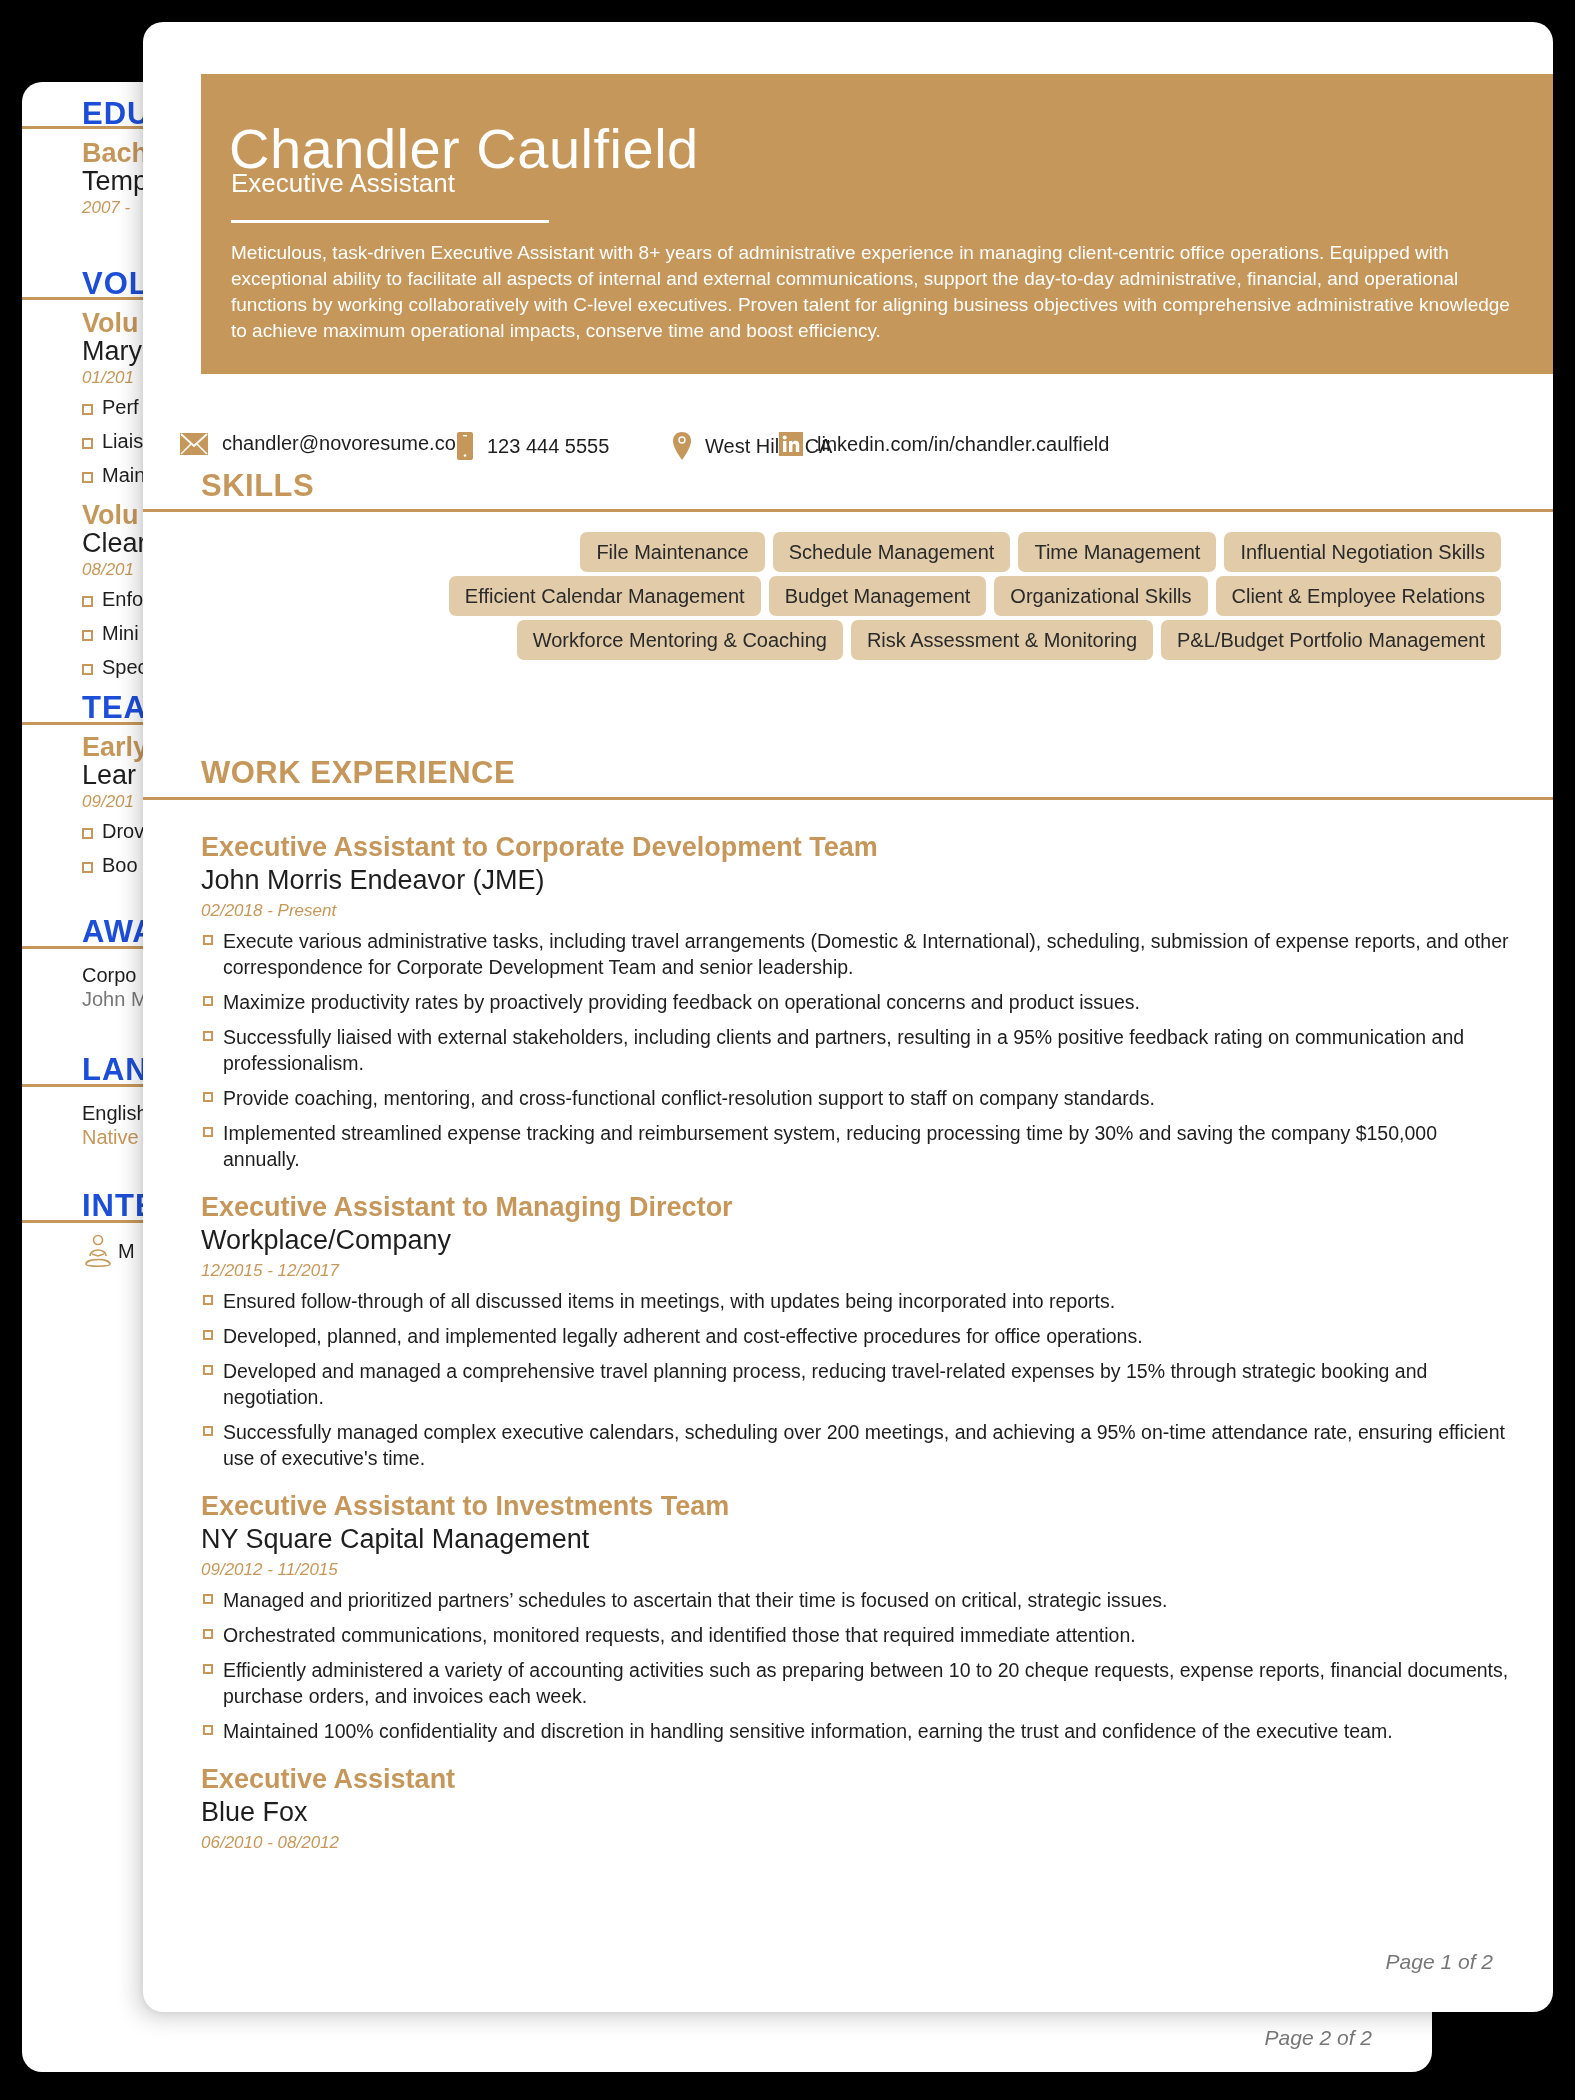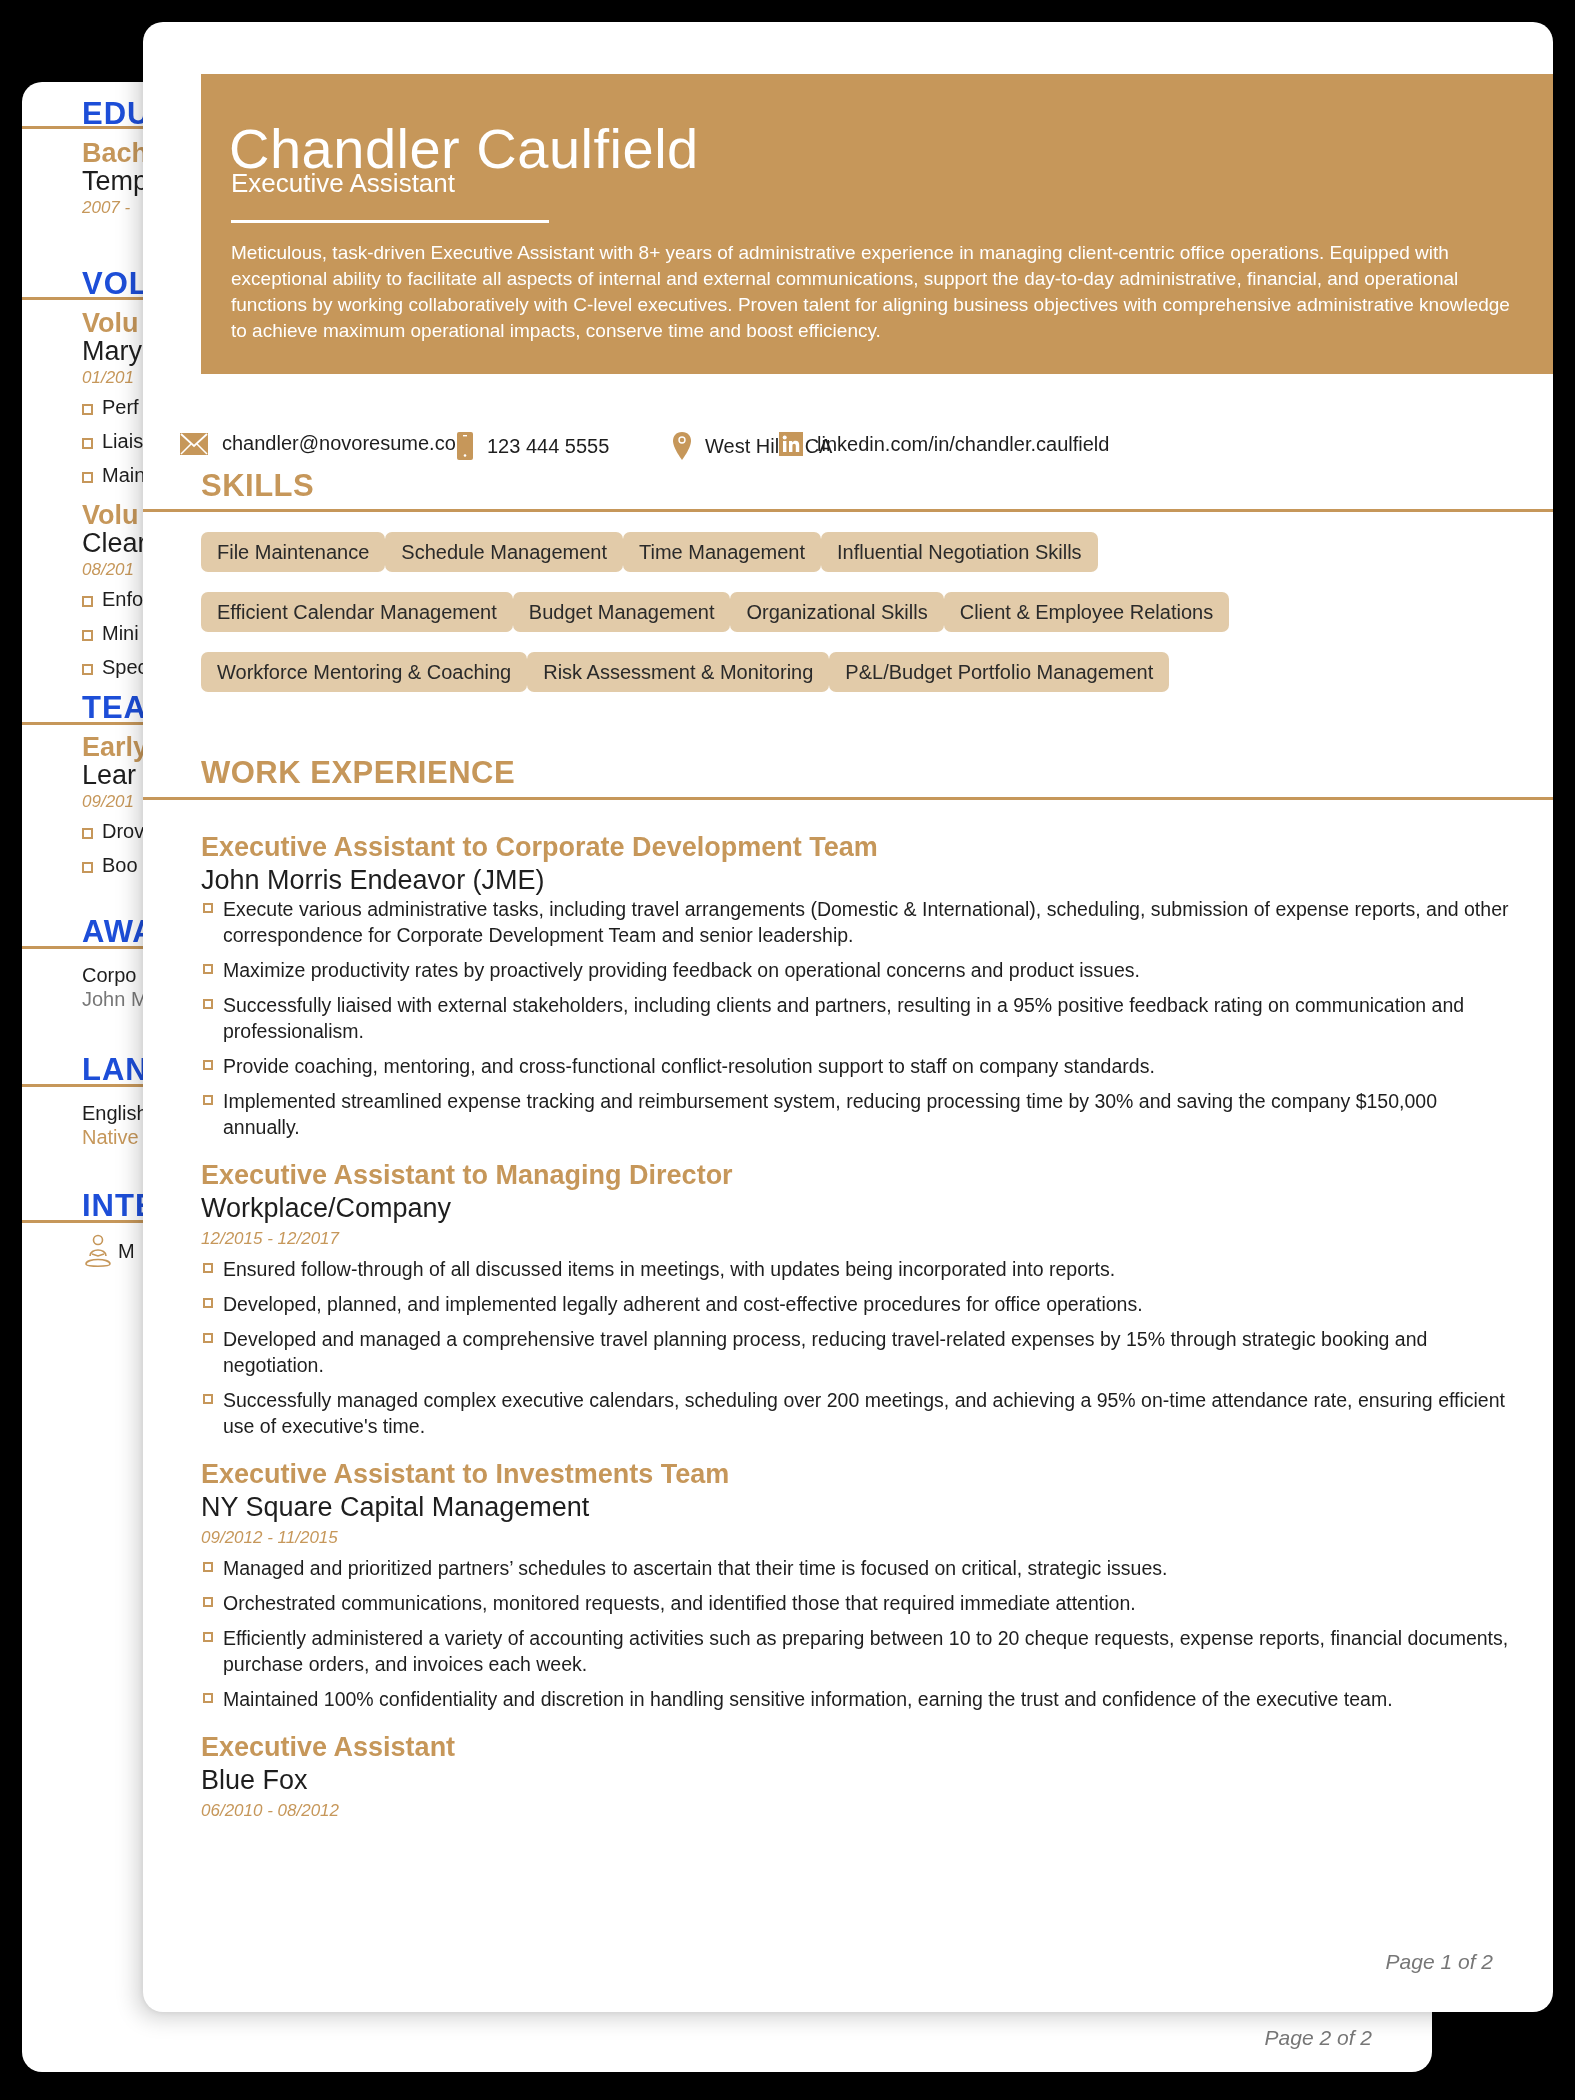--- a/index.html
+++ b/index.html
@@ -48,21 +48,21 @@
     .contacts { position:absolute; left:0; top:410px; width:100%; height:40px; }
     .contact { position:absolute; top:0; display:flex; align-items:center; gap:14px; font-size:20px; color:#1e1e1e; white-space:nowrap; }
     .contact svg { display:block; }
 
     .sec-heading {
       position:absolute; left:58px; font-size:31px; font-weight:bold; color:#C6975A; letter-spacing:0.5px;
     }
     .sec-rule { position:absolute; left:0; right:0; height:3px; background:#C6975A; }
 
     .skills { position:absolute; left:58px; top:510px; width:1300px; }
-    .skill-row { display:flex; gap:0; margin-bottom:20px; }
+    .skill-row { display:flex; gap:8px; margin-bottom:4px;justify-content:flex-end; }
     .skill {
       background:#E2CBA9; border-radius:7px; height:40px; line-height:40px; padding:0 16px;
       font-size:20px; color:#2a2a2a; white-space:nowrap;
     }
 
     .work { position:absolute; left:58px; top:808px; width:1300px; }
     .job { margin-bottom:18px; }
     .job-role { font-size:27px; font-weight:bold; color:#C6975A; line-height:34px; }
     .job-org { font-size:27px; color:#1e1e1e; line-height:32px; }
     .job-date { font-size:17px; font-style:italic; color:#C6975A; line-height:30px; margin-bottom:2px; }
@@ -212,20 +212,21 @@
     </div>
   </div>
 
   <div class="sec-heading" style="top:733px;">WORK EXPERIENCE</div>
   <div class="sec-rule" style="top:775px;"></div>
   <div class="work">
 
     <div class="job">
       <div class="job-role">Executive Assistant to Corporate Development Team</div>
       <div class="job-org">John Morris Endeavor (JME)</div>
+      <div class="job-date">02/2018 - Present</div>
       <ul class="job-bullets">
         <li>Execute various administrative tasks, including travel arrangements (Domestic &amp; International), scheduling, submission of expense reports, and other correspondence for Corporate Development Team and senior leadership.</li>
         <li>Maximize productivity rates by proactively providing feedback on operational concerns and product issues.</li>
         <li>Successfully liaised with external stakeholders, including clients and partners, resulting in a 95% positive feedback rating on communication and professionalism.</li>
         <li>Provide coaching, mentoring, and cross-functional conflict-resolution support to staff on company standards.</li>
         <li>Implemented streamlined expense tracking and reimbursement system, reducing processing time by 30% and saving the company $150,000 annually.</li>
       </ul>
     </div>
 
     <div class="job">

